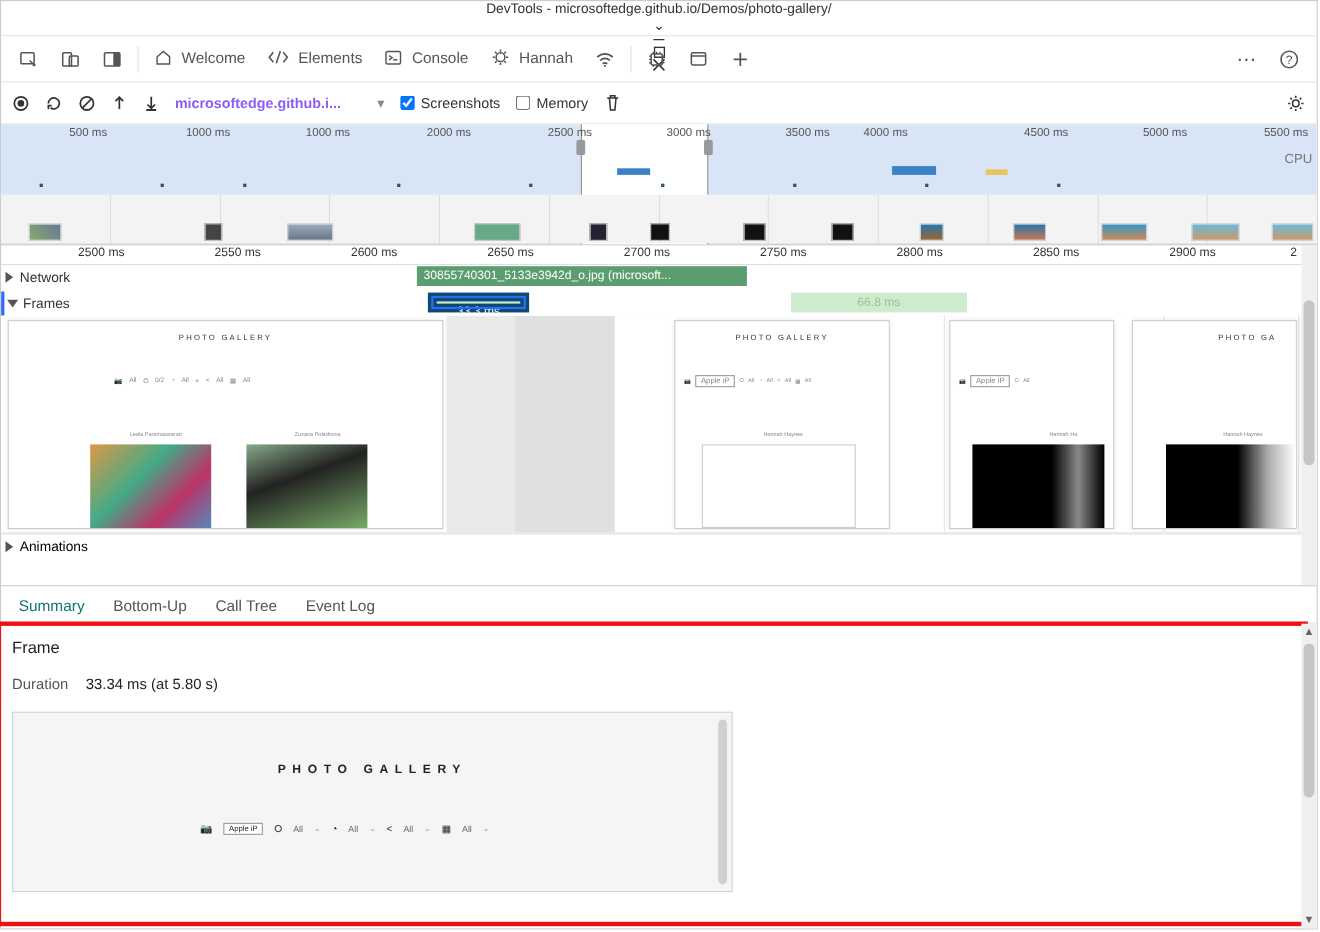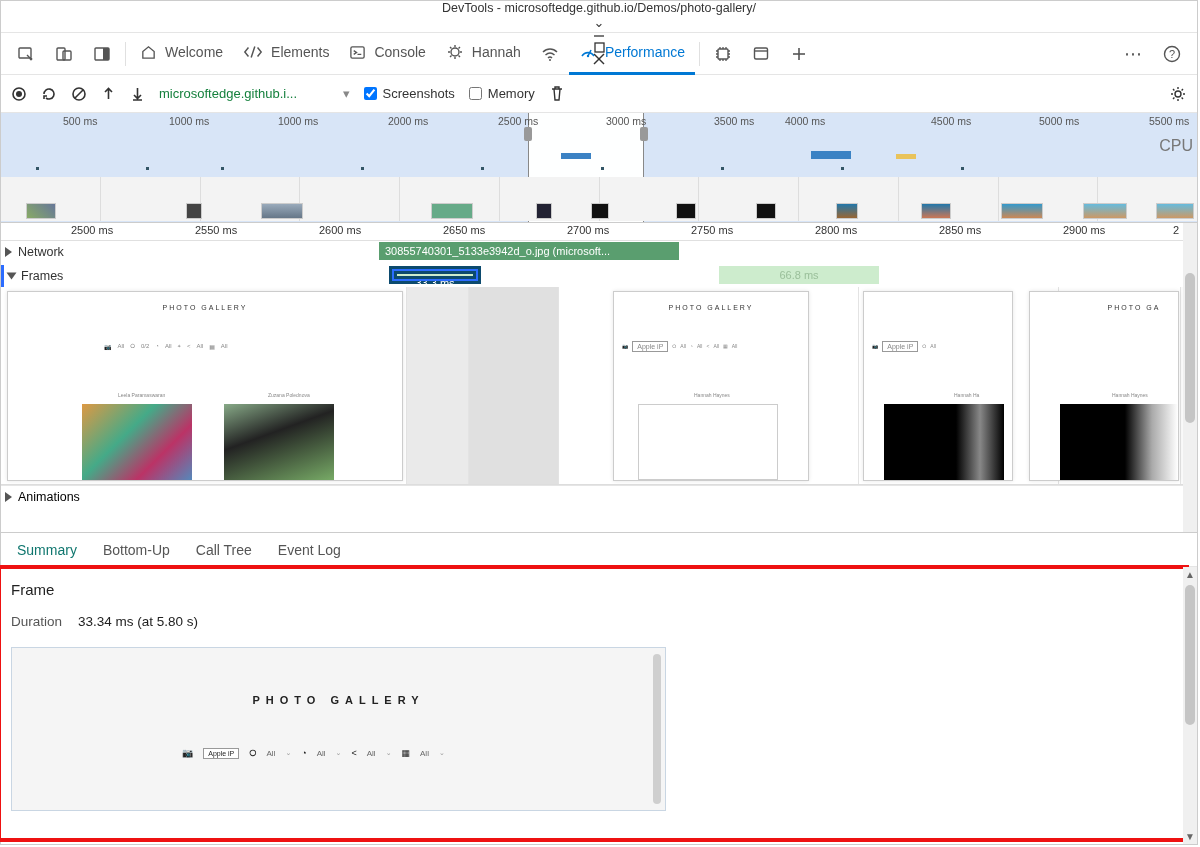--- a/index.html
+++ b/index.html
@@ -18,32 +18,32 @@
 .tab-bar { height: 42px; display: flex; align-items: center; border-bottom: 1px solid #e5e5e5; padding: 0 6px; gap: 0; }
 .tab-bar .tbtn { height: 42px; display: flex; align-items: center; justify-content: center; padding: 0 10px; color: #555; font-size: 14px; gap: 8px; border-bottom: 3px solid transparent; }
 .tab-bar .tbtn.active { color: #0078d4; border-bottom-color: #0078d4; }
 .tab-bar .iconbtn { width: 38px; height: 42px; display:flex; align-items:center; justify-content:center; color:#555;}
 .tab-bar .sep { width: 1px; height: 24px; background: #e0e0e0; margin: 0 4px; }
 .tab-bar .right { margin-left: auto; display:flex; align-items:center;}
 svg { display: block; }
 
 
 .toolbar { height: 38px; display: flex; align-items: center; padding: 0 10px; gap: 14px; border-bottom: 1px solid #e5e5e5; font-size: 13px; color: #333;}
-.toolbar .url { color: #15803d; flex: 0 0 170px; overflow: hidden; text-overflow: ellipsis; white-space: nowrap;}
+.toolbar .url { color: #8b5cf6; flex: 0 0 170px; overflow: hidden; text-overflow: ellipsis; white-space: nowrap; font-weight: bold;}
 .toolbar label { display: flex; align-items: center; gap: 6px; }
 .toolbar .right { margin-left: auto; }
 .icon18 { width:18px; height:18px; }
 
 
 .overview { position: relative; height: 110px; border-bottom: 1px solid #ccc; background: #f6f9fd; }
 .overview .scale { height: 18px; position: relative; font-size: 10.5px; color: #555; }
 .overview .selection { position:absolute; top:0; bottom:0; background: rgba(255,255,255,0.9); border-left:1px solid #888; border-right:1px solid #888; }
 .overview .shade { position:absolute; top:0; bottom:0; background: rgba(127,170,230,0.25); }
 .overview .handle { position:absolute; top:14px; width:8px; height:14px; background:#999; border-radius:2px; }
-.overview .lbl { position:absolute; right:4px; font-size:16px; color:#777; }
+.overview .lbl { position:absolute; right:4px; font-size:12px; color:#777; }
 .tick { position:absolute; top:2px; }
 .ov-row { position:absolute; left:0; right:0; }
 .thumb { position:absolute; height:24px; width:34px; background:linear-gradient(#eee,#ddd); border:1px solid #ccc; top:0;}
 .net-dot { position:absolute; width:3px; height:3px; background:#356; top:2px; }
 
 
 .flame { position: relative; flex: 0 0 310px; border-bottom:1px solid #ccc; overflow:hidden; }
 .flame .scale { height: 18px; position: relative; font-size: 11px; color: #333; border-bottom: 1px solid #e0e0e0; }
 .flame .scale .tick { top: 1px; }
 .track-head { height: 22px; display:flex; align-items:center; font-size:12.5px; color:#333; gap:6px; padding-left:4px;}
@@ -152,28 +152,20 @@
           <path d="M9 2v2M9 14v2M2 9h2M14 9h2M4 4l1.5 1.5M12.5 12.5L14 14M14 4l-1.5 1.5M5.5 12.5L4 14" stroke="#555" stroke-width="1.4"></path>
         </svg>
       <span>Hannah</span>
     </div>
     <div class="iconbtn">
       <svg class="icon18" viewBox="0 0 18 18">
           <path d="M2 7c4-4 10-4 14 0M4.5 10c3-2.6 6-2.6 9 0M7 13c1.3-1.2 2.7-1.2 4 0" fill="none" stroke="#555" stroke-width="1.5"></path>
           <circle cx="9" cy="15" r="1" fill="#555"></circle>
         </svg>
     </div>
-    <div class="tbtn active">
-      <svg width="18" height="18" viewBox="0 0 18 18">
-          <path d="M3 13a7 7 0 0 1 12 0" fill="none" stroke="#0078d4" stroke-width="1.6"></path>
-          <path d="M9 13L12 7" stroke="#0078d4" stroke-width="1.6"></path>
-          <circle cx="9" cy="13" r="1.2" fill="#0078d4"></circle>
-        </svg>
-      <span>Performance</span>
-    </div>
     <div class="sep"></div>
     <div class="iconbtn">
       <svg class="icon18" viewBox="0 0 18 18">
           <rect x="4" y="4" width="10" height="10" rx="1" fill="none" stroke="#555" stroke-width="1.4"></rect>
           <path d="M6 2v2M9 2v2M12 2v2M6 14v2M9 14v2M12 14v2M2 6h2M2 9h2M2 12h2M14 6h2M14 9h2M14 12h2" stroke="#555" stroke-width="1.3"></path>
         </svg>
     </div>
     <div class="iconbtn">
       <svg class="icon18" viewBox="0 0 18 18">
           <rect x="2.5" y="3" width="13" height="11" rx="1.5" fill="none" stroke="#555" stroke-width="1.4"></rect>

